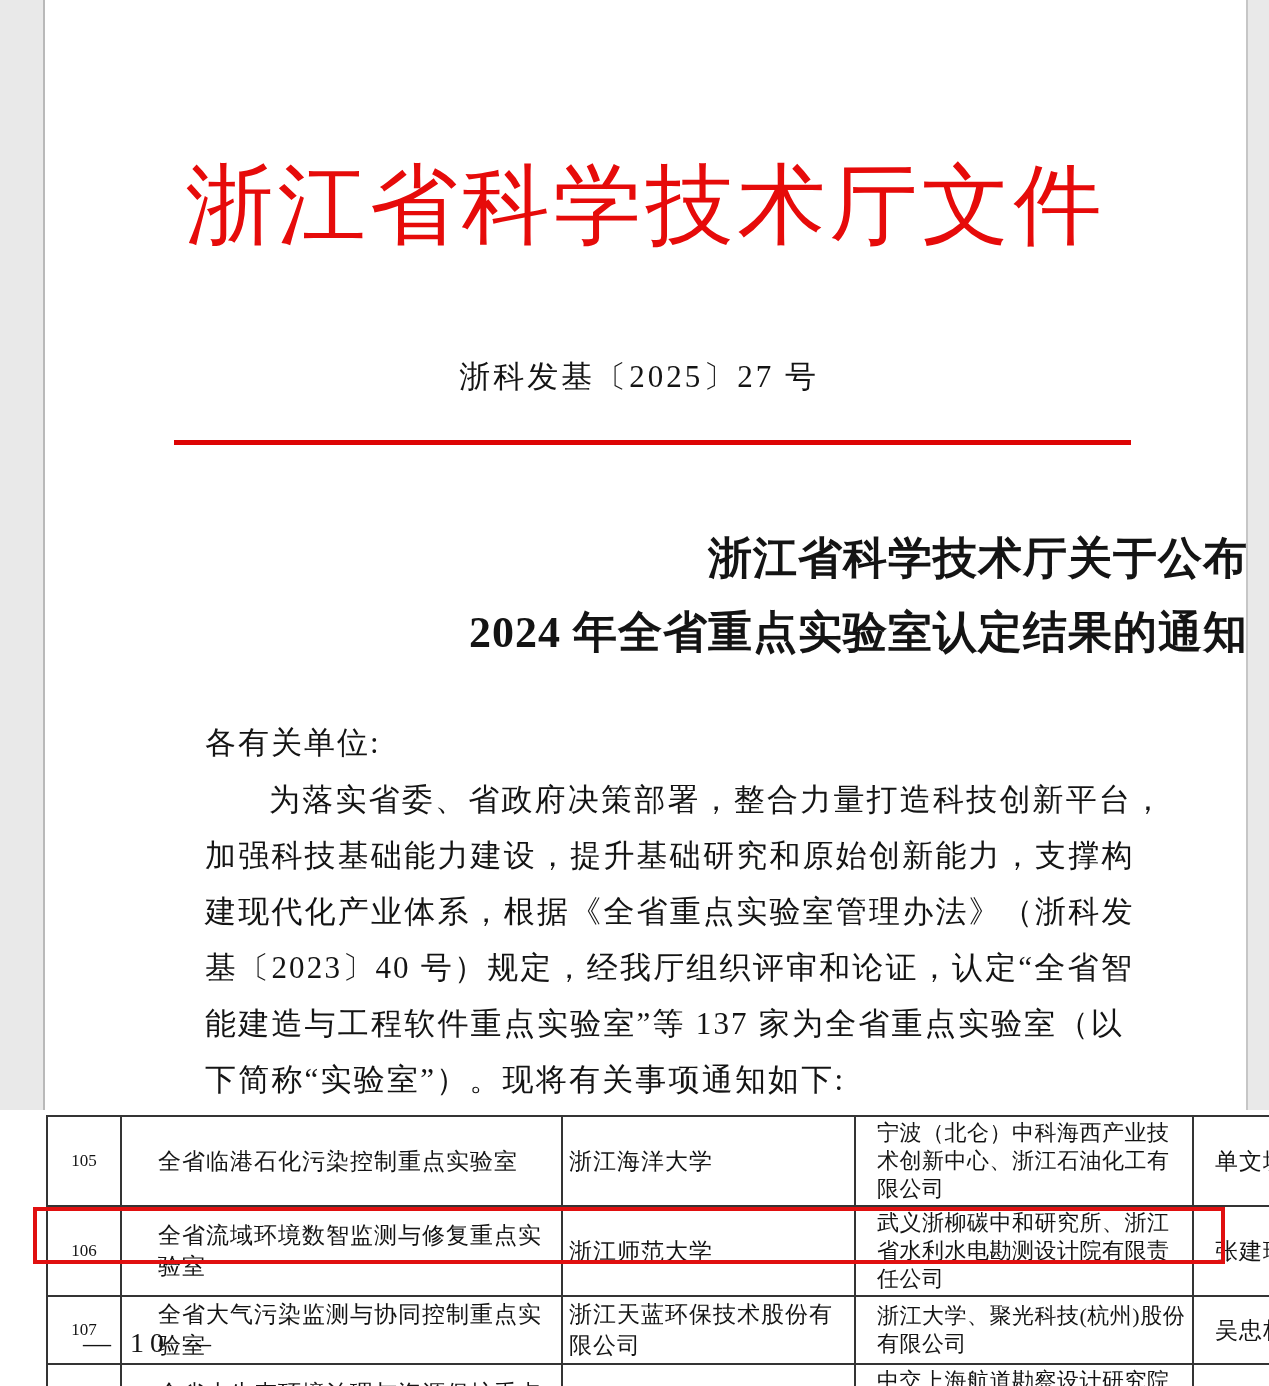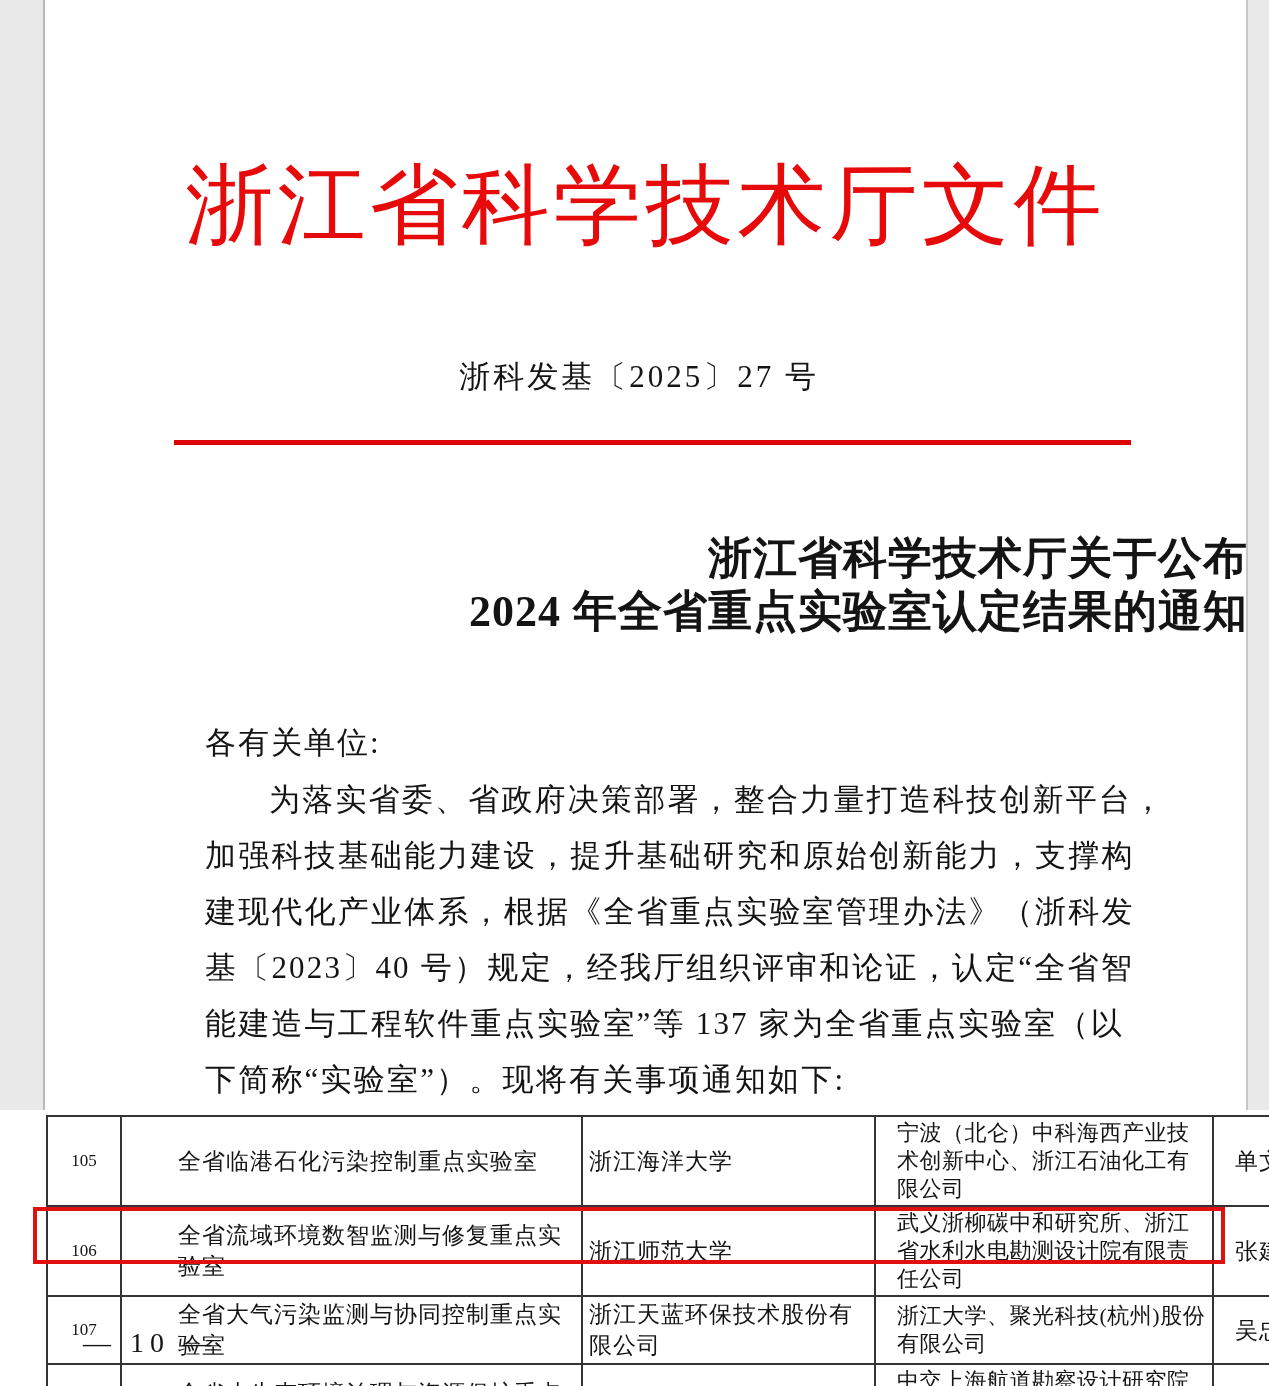--- a/index.html
+++ b/index.html
@@ -50,21 +50,21 @@
     background:var(--rule-red);
   }
   .notice-title{
     position:absolute;left:43px;right:21px;
     text-align:right;
     font-size:44px;font-weight:bold;color:var(--ink);
     letter-spacing:1px;
     white-space:nowrap;
   }
   .notice-title.l1{top:529px;}
-  .notice-title.l2{top:582px;margin-left:28px;}
+  .notice-title.l2{top:603px;margin-left:28px;}
   .salutation{
     position:absolute;left:205px;top:722px;
     font-size:31px;color:var(--ink);
     letter-spacing:2px;white-space:nowrap;
   }
   .body-text{
     position:absolute;left:205px;top:772px;width:960px;
     font-size:31px;color:var(--ink);
     letter-spacing:2.2px;
   }
@@ -82,21 +82,21 @@
     background:#ffffff;
     color:var(--ink);
   }
   table.lab-table td{
     border:2px solid var(--table-border);
     padding:2px 6px;
     font-size:23px;
     overflow:hidden;
   }
   table.lab-table td.c-no{width:60px;text-align:center;font-size:17px;font-family:"Liberation Serif",serif;}
-  table.lab-table td.c-lab{width:397px;padding-left:56px;letter-spacing:1px;border-radius:18px;}
+  table.lab-table td.c-lab{width:397px;padding-left:36px;letter-spacing:1px;border-radius:18px;}
   table.lab-table td.c-inst{width:279px;padding-left:6px;letter-spacing:1px;}
   table.lab-table td.c-part{width:309px;padding-left:21px;font-size:22px;line-height:28px;letter-spacing:0.5px;}
   table.lab-table td.c-dir{width:102px;text-align:center;letter-spacing:1px;}
   table.lab-table tr.r1{height:44px;}
   table.lab-table tr.r2{height:46px;}
   table.lab-table tr.r3{height:45px;}
   table.lab-table tr.r4{height:47px;}
 
   .highlight-box{
     position:absolute;left:33px;top:1207px;

